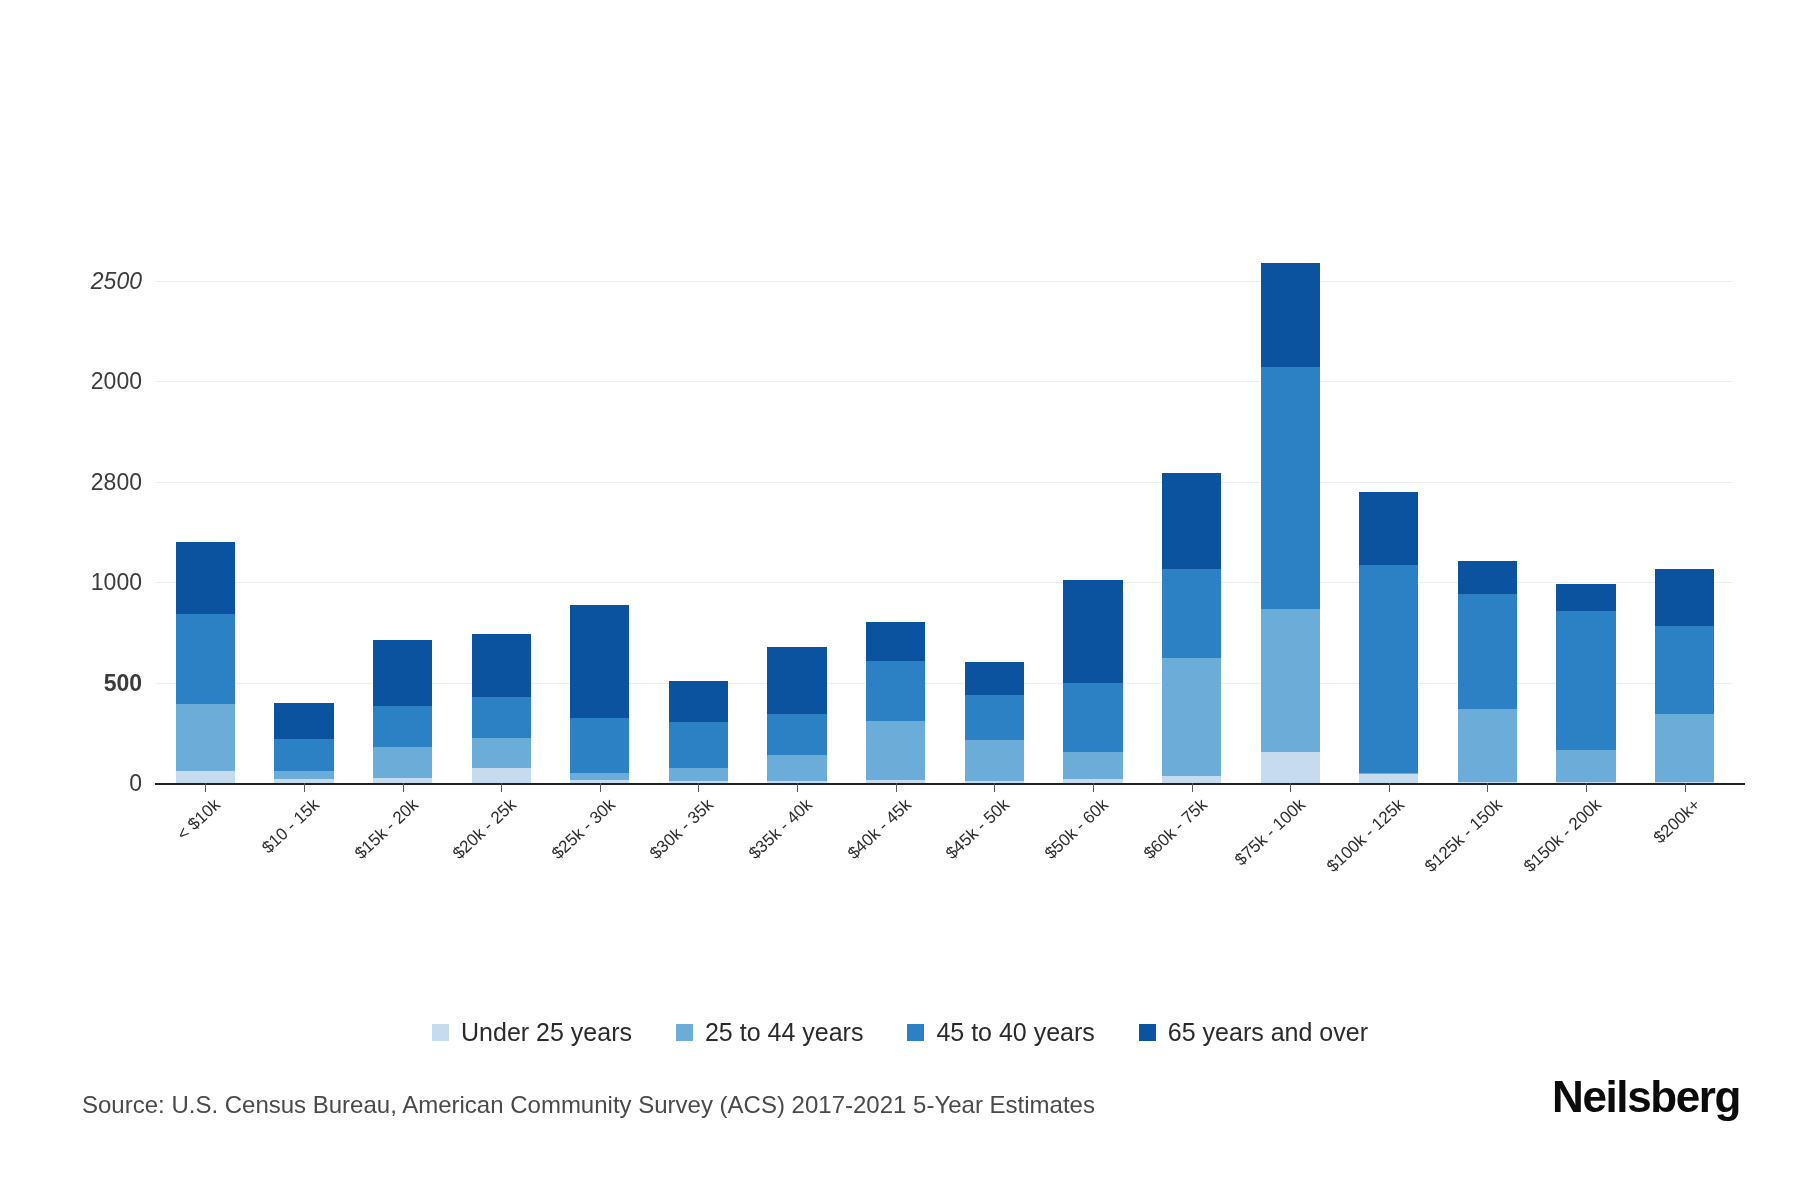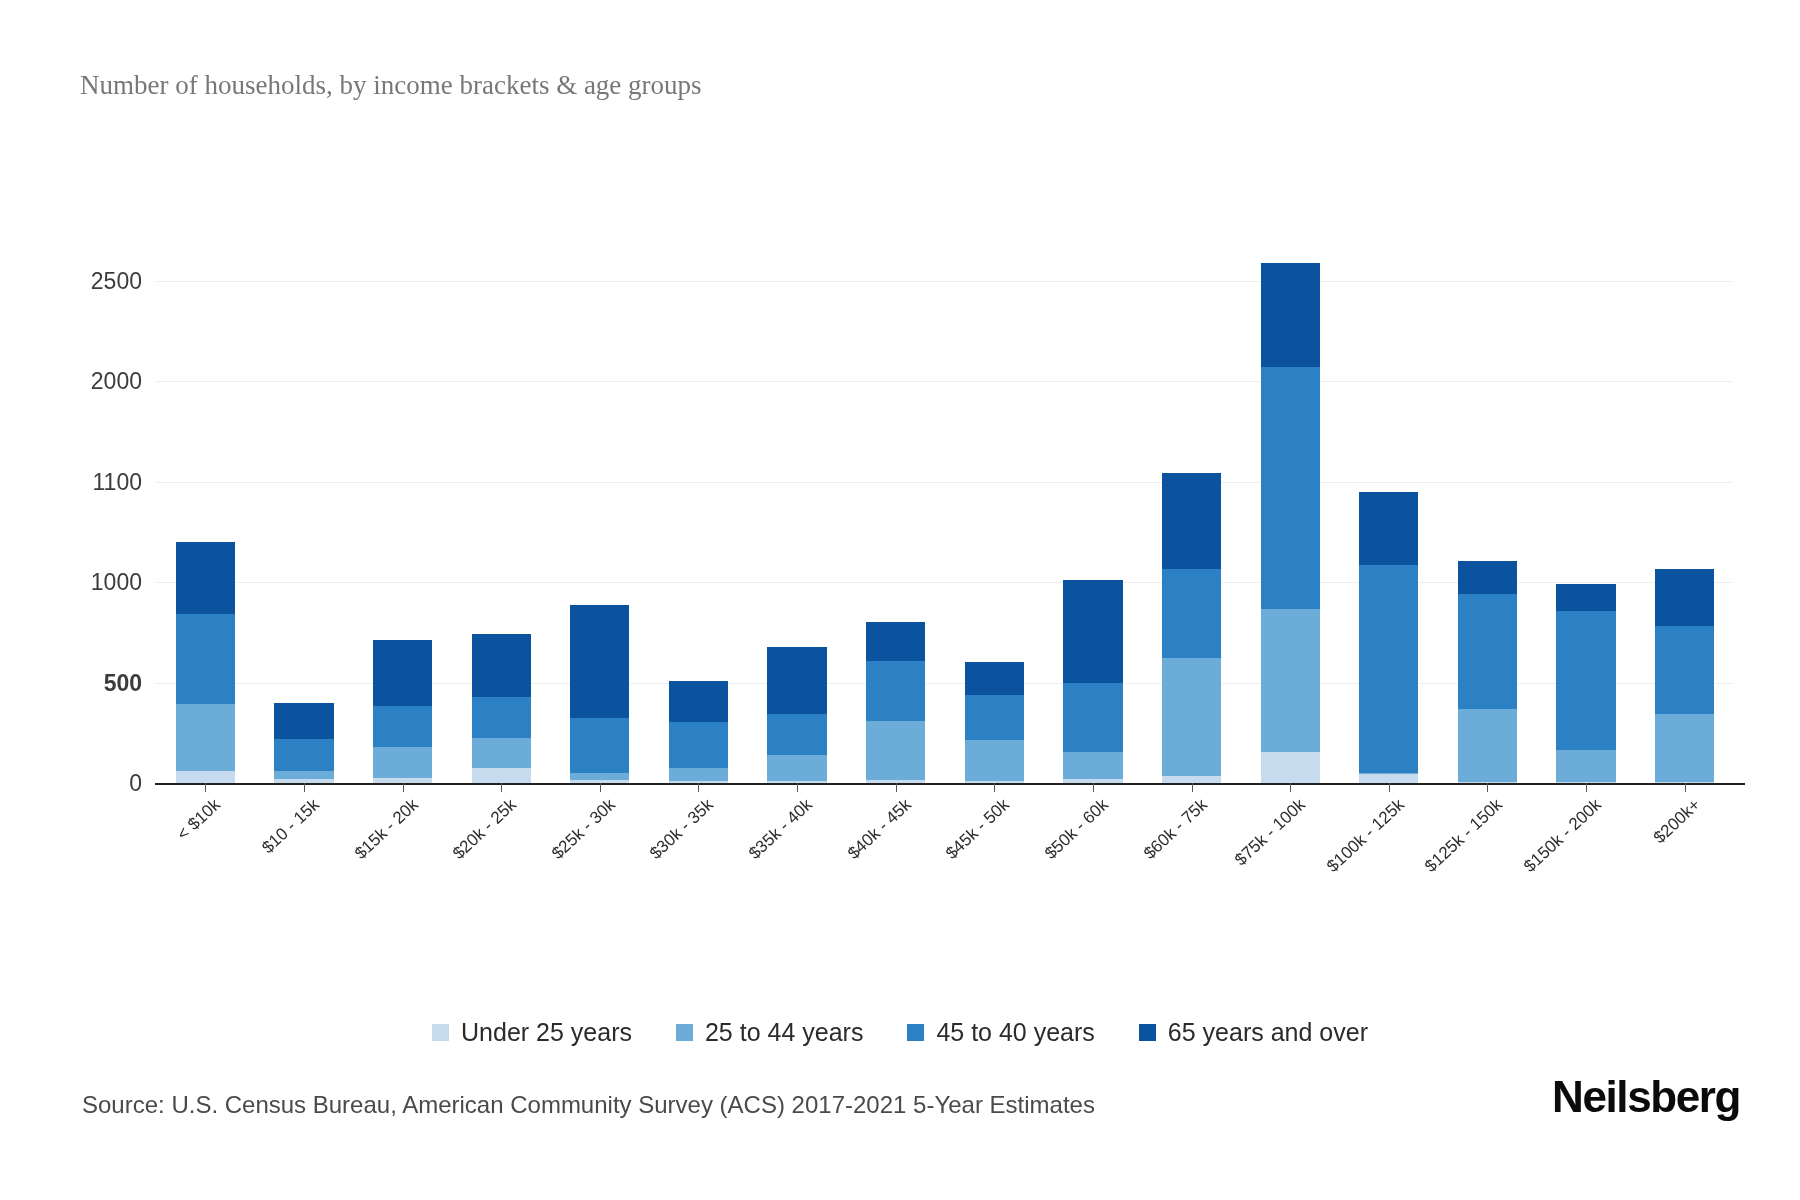--- a/index.html
+++ b/index.html
@@ -114,30 +114,29 @@
     font-weight:700;
     font-size:44px;
     letter-spacing:-1.4px;
     color:#0b0b0b;
   }
 </style>
 </head>
 <body>
 
 <div id="header">
-  <p id="chart-subtitle">Number of households, by income brackets &amp; age groups</p>
 </div>
 
 <div id="y-axis-labels">
     <div class="y-tick-label" style="top: 783px;">0</div>
     <div class="y-tick-label" style="top: 682.6px; font-weight: bold;">500</div>
     <div class="y-tick-label" style="top: 582.2px;">1000</div>
-    <div class="y-tick-label" style="top: 481.8px;">1100</div>
+    <div class="y-tick-label" style="top: 481.8px;">2800</div>
     <div class="y-tick-label" style="top: 381.4px;">2000</div>
-    <div class="y-tick-label" style="top: 281px;">2500</div>
+    <div class="y-tick-label" style="top: 281px; font-style: italic;">2500</div>
   </div>
 
 <div id="plot-area">
     <div class="gridline" style="top: 502px; background: transparent;"></div>
     <div class="gridline" style="top: 401.6px;"></div>
     <div class="gridline" style="top: 301.2px;"></div>
     <div class="gridline" style="top: 200.8px;"></div>
     <div class="gridline" style="top: 100.4px;"></div>
     <div class="gridline" style="top: 0px;"></div>
     <div class="bar-group" title="&lt; $10k" style="left: 20.7112px; width: 59.175px;">

